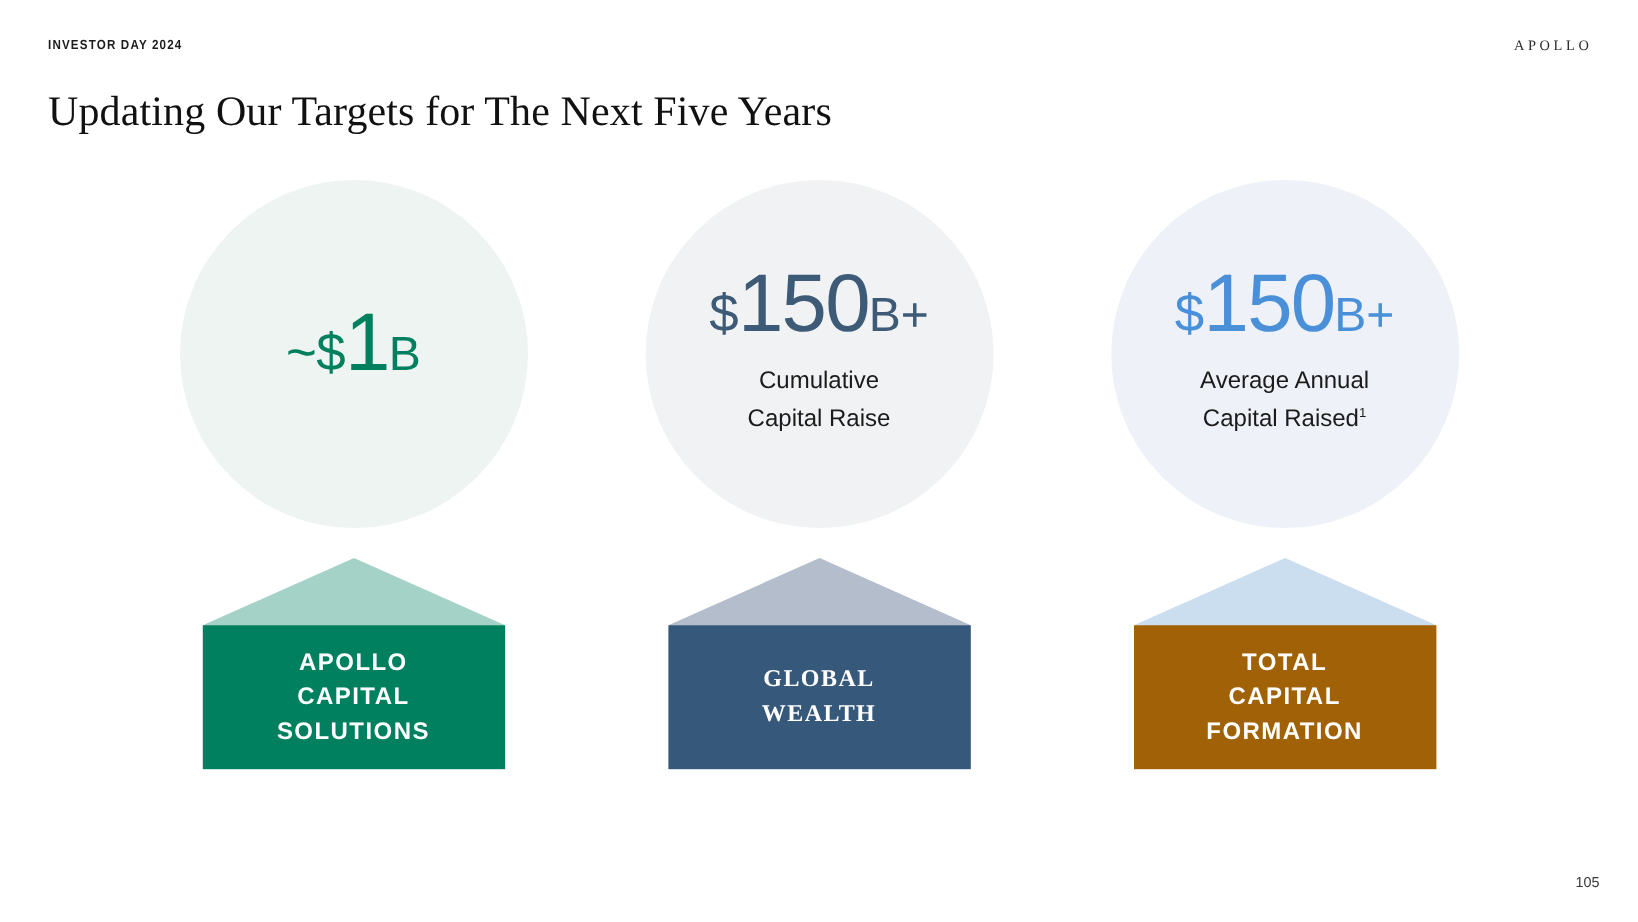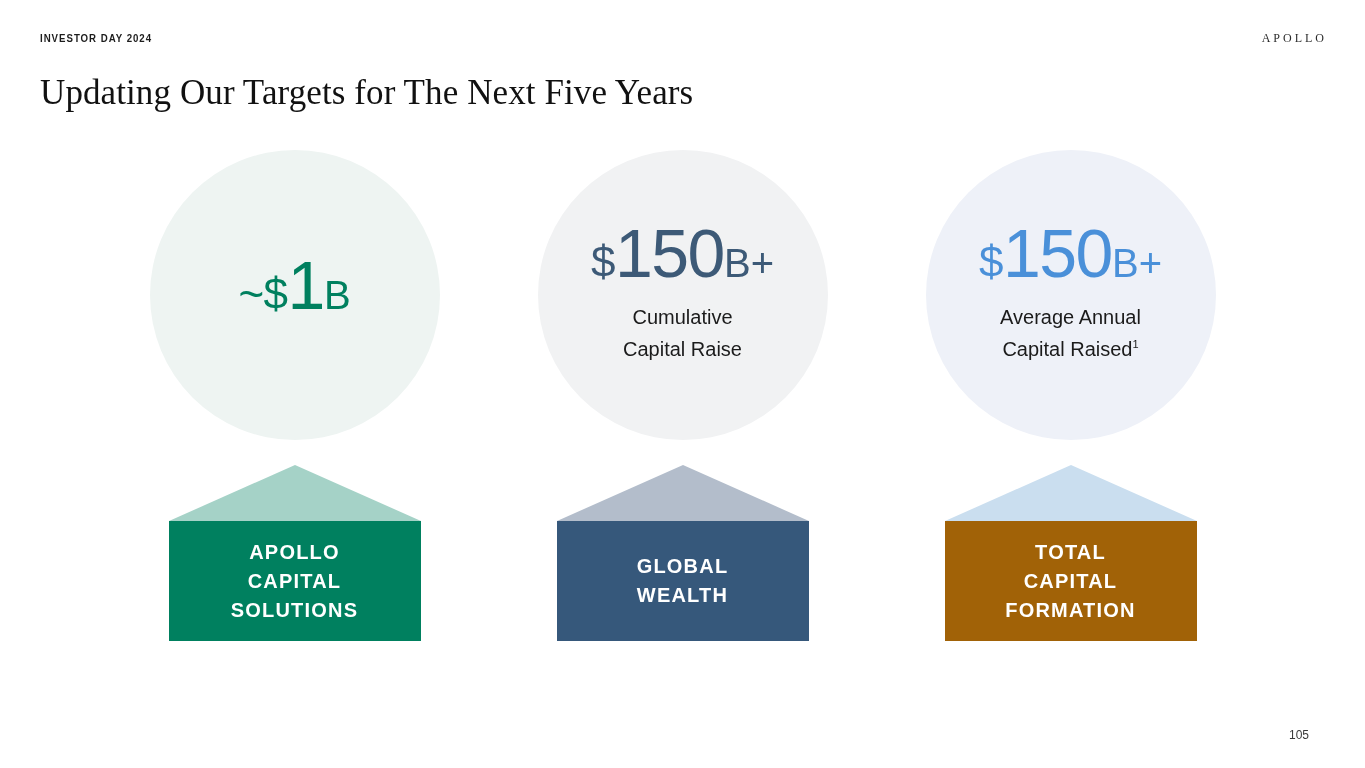--- a/index.html
+++ b/index.html
@@ -161,21 +161,21 @@
     position: absolute;
     left: 41px;
     bottom: 27px;
     font-size: 10.5px;
     font-weight: 400;
     color: #3a3a3a;
     white-space: nowrap;
   }
   .pagenum {
     position: absolute;
-    right: 56px;
+    right: 32px;
     bottom: 26px;
     font-size: 12px;
     color: #3a3a3a;
     margin-left: 35px;
   }
 </style>
 </head>
 <body>
 
 <div class="slide">
@@ -209,21 +209,21 @@
           <span class="big">150</span>
           <span class="suf">B+</span>
         </div>
         <div class="stat-label">
           <div>Cumulative</div>
           <div><span>Capital Raise</span><sup></sup></div>
         </div>
       </div>
       <div class="pillar">
         <div class="roof" style="border-bottom-color: rgb(179, 189, 203);"></div>
-        <div class="body" style="background: rgb(54, 88, 123);">
+        <div class="body" style="background: rgb(54, 88, 123); font-family: Liberation Serif, serif;">
           <span>GLOBAL<br>WEALTH</span>
         </div>
       </div>
     </div>
 
     <div class="column">
       <div class="circle" style="background: rgb(238, 241, 248);">
         <div class="stat" style="color: rgb(74, 144, 217);">
           <span class="pre">$</span>
           <span class="big">150</span>

